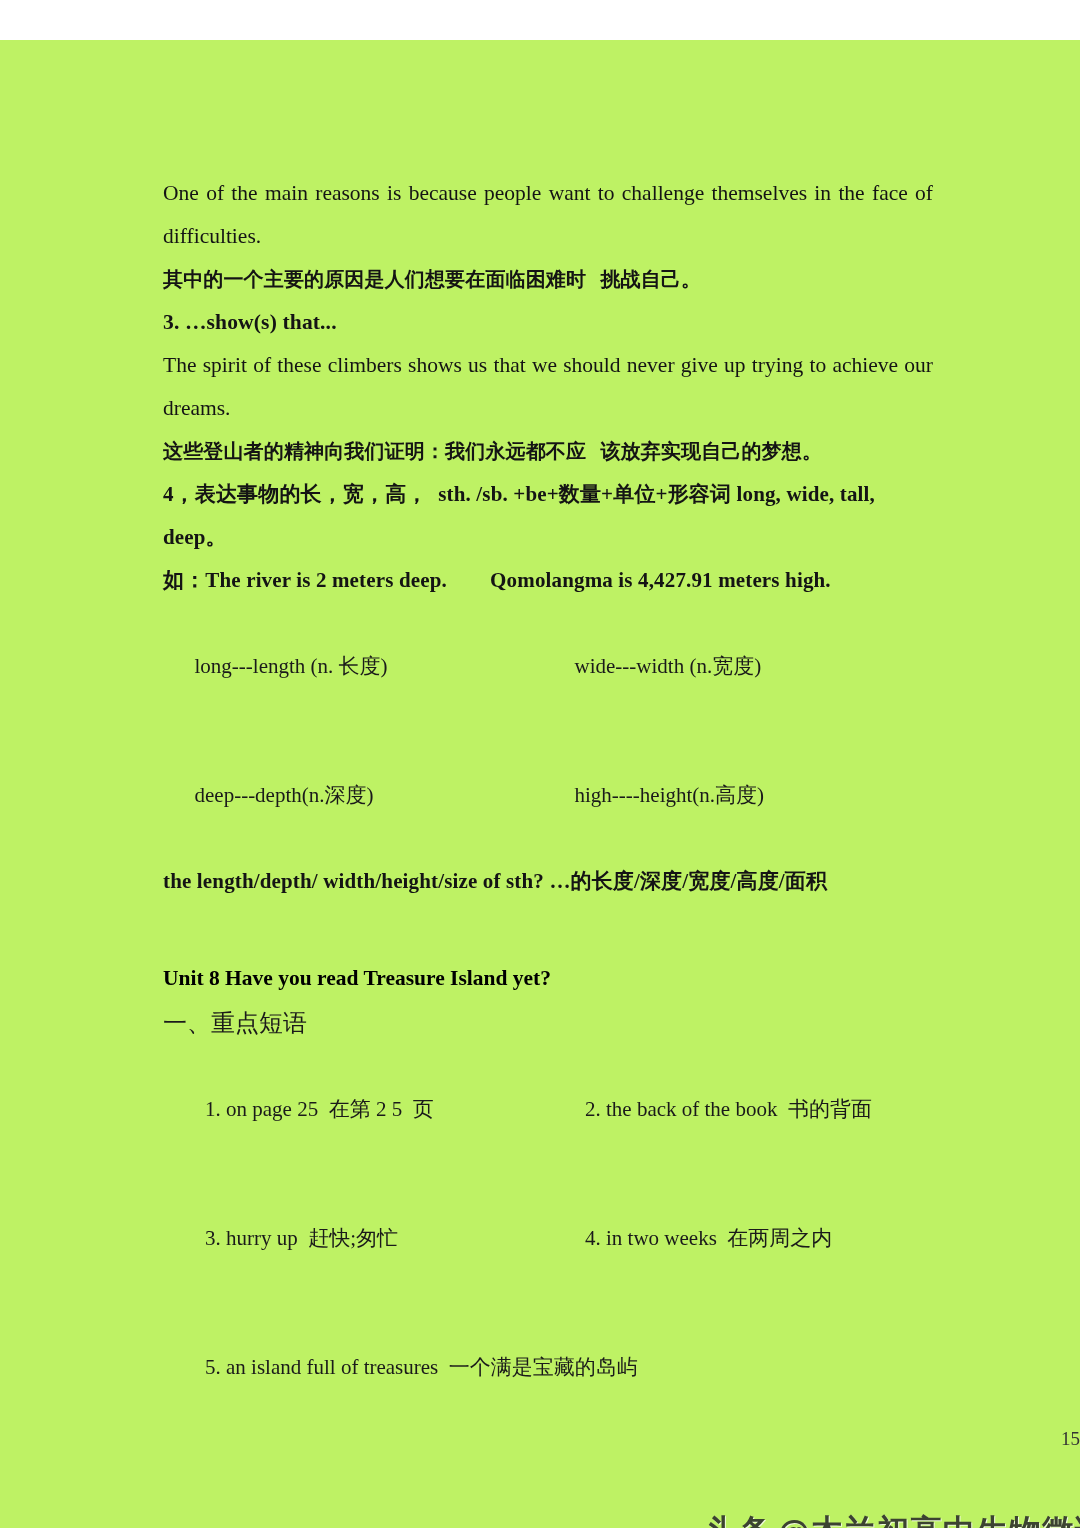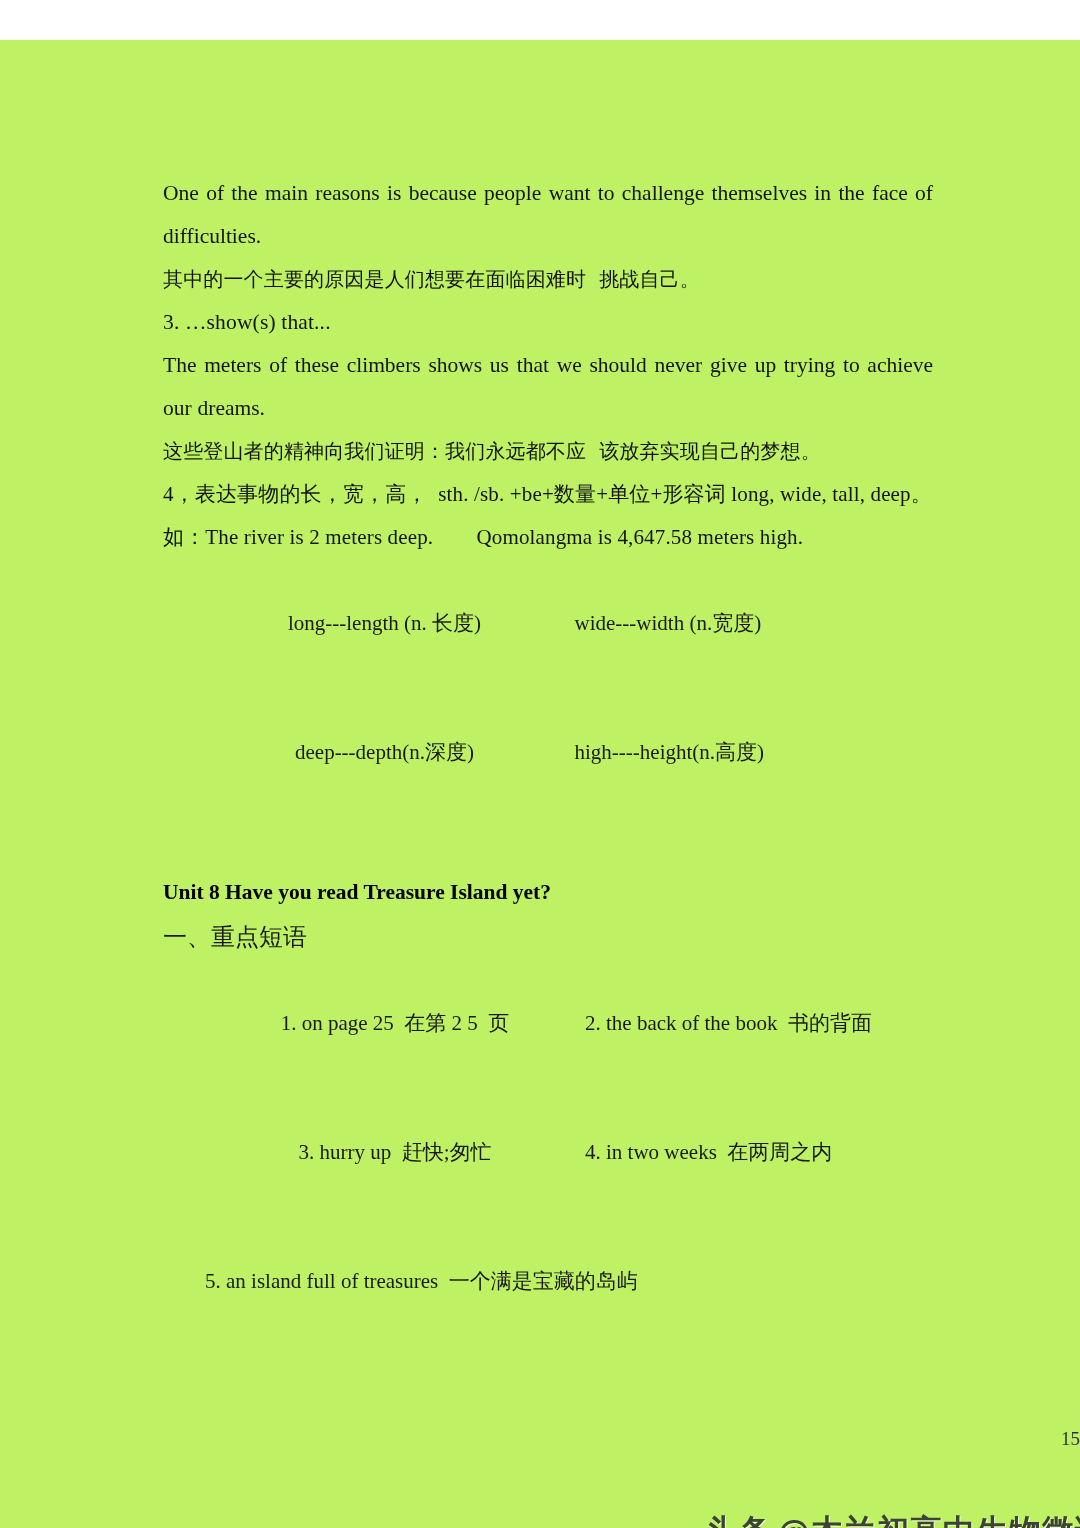--- a/index.html
+++ b/index.html
@@ -34,20 +34,21 @@
   }
 
   
   .line {
     font-size: 21.5px;
     line-height: 43px;
     white-space: pre-wrap;
     color: #141414;
     letter-spacing: 0.15px;
     font-family: "Liberation Serif", "DejaVu Serif", serif;
+    font-weight: bold;
   }
 
   
   .sentence {
     font-size: 21.5px;
     line-height: 43px;
     text-align: justify;
     text-align-last: left;
     word-spacing: 0.5px;
     color: #141414;
@@ -89,21 +90,20 @@
   }
   .phrase-row {
     display: block;
     line-height: 43px;
     font-size: 21px;
     white-space: pre;
     font-family: "Liberation Serif", "DejaVu Sans", "DejaVu Serif", serif;
   }
   .phrase-row .col-a {
     display: inline-block;
-    text-align: center;
   }
   .phrase-row .col-b {
     display: inline-block;
   }
 
   
   .phrase-row.fixed .col-a {
     width: 380px;
     overflow: visible;
   }
@@ -143,36 +143,37 @@
 <div class="page">
 
   <div class="content">
 
     <div class="sentence">One of the main reasons is because people want to challenge themselves in the face of difficulties.</div>
 
     <div class="line cjk">其中的一个主要的原因是人们想要在面临困难时  挑战自己。</div>
 
     <div class="line">3. …show(s) that...</div>
 
-    <div class="sentence">The meters of these climbers shows us that we should never give up trying to achieve our dreams.</div>
+    <div class="sentence">The spirit of these climbers shows us that we should never give up trying to achieve our dreams.</div>
 
     <div class="line cjk">这些登山者的精神向我们证明：我们永远都不应  该放弃实现自己的梦想。</div>
 
     <div class="line mixed">4，表达事物的长，宽，高，  sth. /sb. +be+数量+单位+形容词 long, wide, tall, deep。</div>
 
-    <div class="line mixed">如：The river is 2 meters deep.        Qomolangma is 4,647.58 meters high.</div>
+    <div class="line mixed">如：The river is 2 meters deep.        Qomolangma is 4,427.91 meters high.</div>
 
     <div class="phrase-row fixed">
       <span class="col-a mixed">long---length (n. 长度)</span><span class="col-b mixed">wide---width (n.宽度)</span>
     </div>
 
     <div class="phrase-row fixed">
       <span class="col-a mixed">deep---depth(n.深度)</span><span class="col-b mixed">high----height(n.高度)</span>
     </div>
 
+    <div class="line mixed">the length/depth/ width/height/size of sth? …的长度/深度/宽度/高度/面积</div>
 
 
     <div class="unit-heading">Unit 8 Have you read Treasure Island yet?</div>
 
     <div class="section-label">一、重点短语</div>
 
     <div class="phrase-list">
 
       <div class="phrase-row fixed">
         <span class="col-a">1. on page 25  在第 2 5  页</span><span class="col-b">2. the back of the book  书的背面</span>

